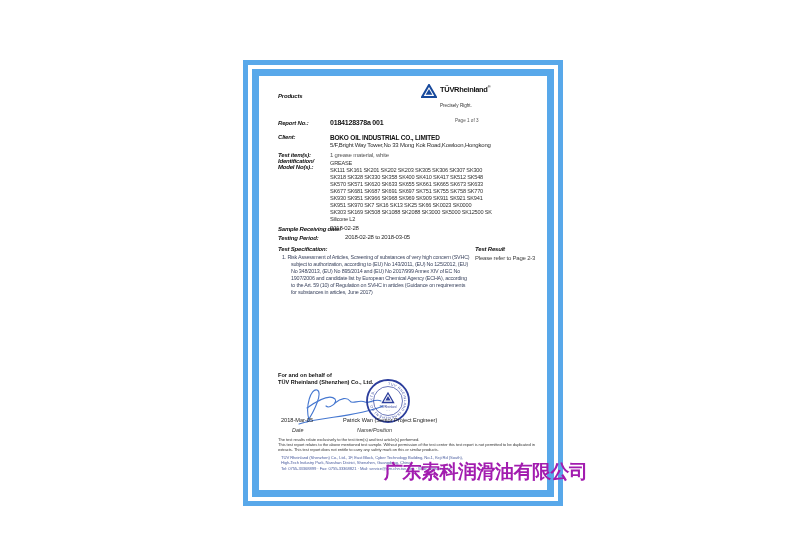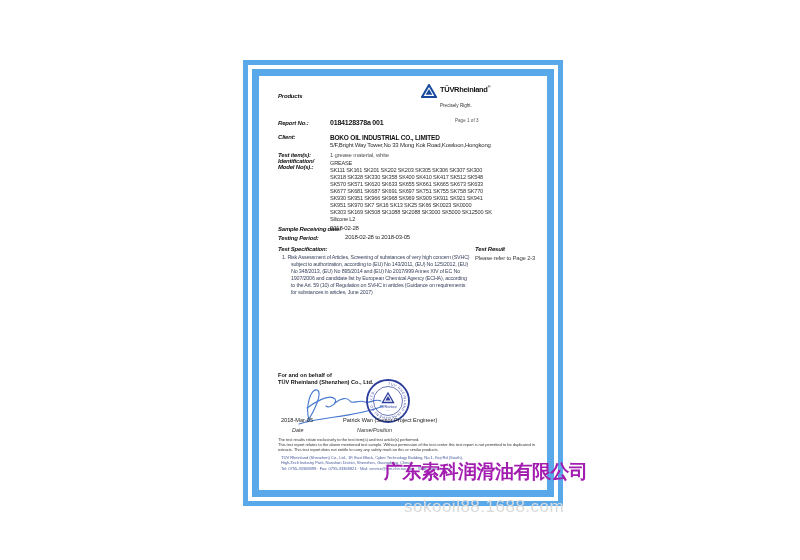--- a/index.html
+++ b/index.html
@@ -150,15 +150,14 @@
 
         <div class="abs contact" style="left:22px; top:379px;">TÜV Rheinland (Shenzhen) Co., Ltd., 1F, East Block, Cyber Technology Building, No.1, Keji Rd (South),</div>
         <div class="abs contact" style="left:22px; top:384px;">High-Tech Industry Park, Nanshan District, Shenzhen, Guangdong, China</div>
         <div class="abs contact" style="left:22px; top:389.5px;">Tel: 0755-33368899 · Fax: 0755-33368821 · Mail: service@szn.chn.tuv.com · Web: www.tuv.com</div>
 
       </div>
     </div>
   </div>
 
   <div class="wm-cn">广东索科润滑油有限公司</div>
-  <div class="wm-url">sokooil88.1688.com</div>
 
 </div>
 
 </body></html>

